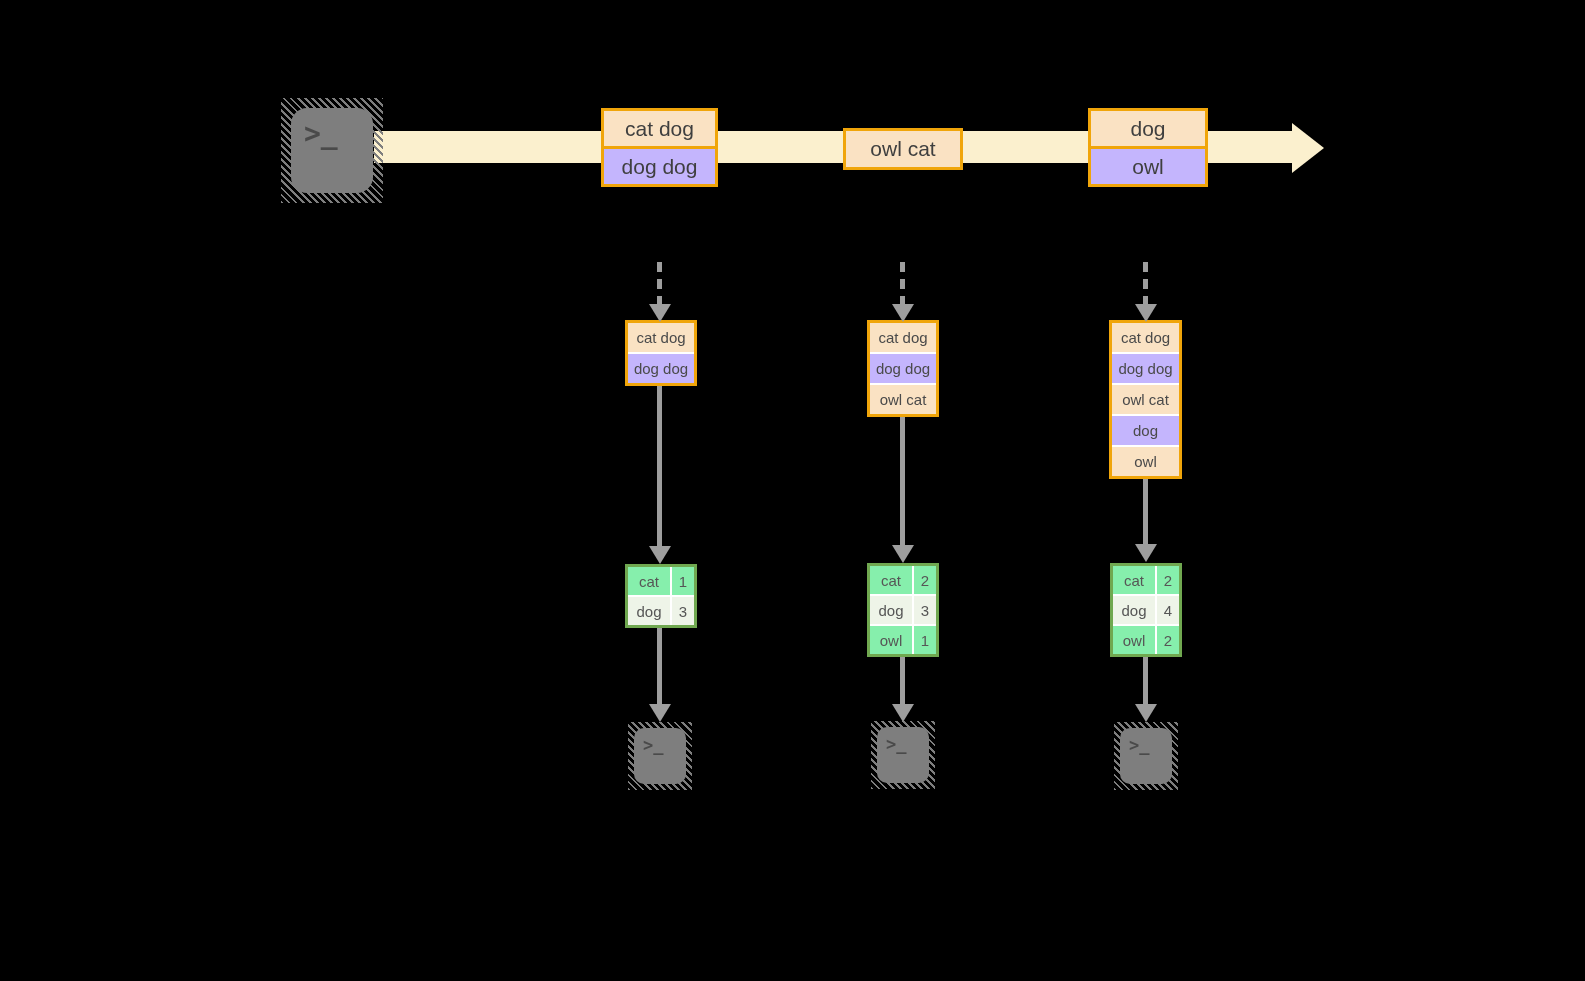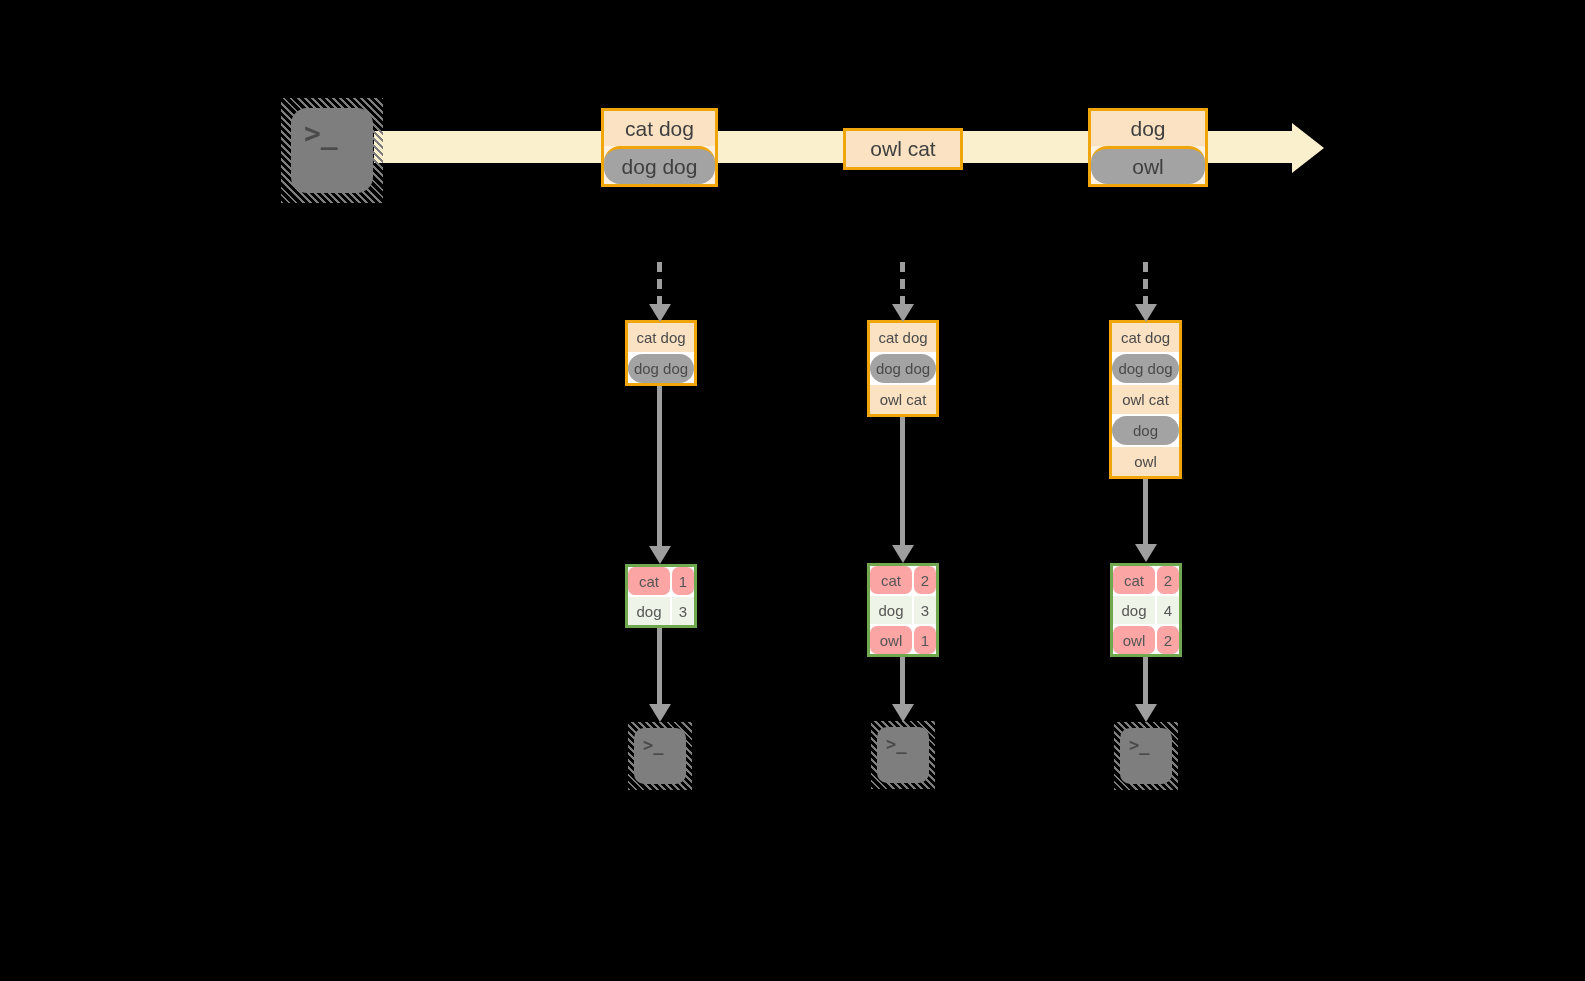--- a/index.html
+++ b/index.html
@@ -23,21 +23,21 @@
              border-top:25px solid transparent;border-bottom:25px solid transparent;
              border-left:32px solid #FBF0CE;}
 
   
   .event-box{position:absolute;border:3px solid #F0A50A;background:#FCF1E2;}
   .ecell{height:35px;display:flex;align-items:center;justify-content:center;
          font-size:21px;color:#3F3F3F;}
   .ecell.sep{border-top:3px solid #F0A50A;}
   .ecell.one{height:36px;}
   .peach{background:#FAE2C3;}
-  .cream{background:#a3a3a3;border-radius:16px;}
+  .cream{background:#c4b5fd;}
 
   
   .stack{position:absolute;border:3px solid #F0A50A;background:#fff;
          display:flex;flex-direction:column;gap:2px;z-index:2;}
   .scell{height:29px;display:flex;align-items:center;justify-content:center;
          font-size:15px;color:#4A4A4A;}
 
   
   .vline{position:absolute;width:5px;background:#9E9E9E;z-index:3;}
   .vline.dash{width:0;background:none;border-left:5px dashed #9E9E9E;}
@@ -47,21 +47,21 @@
   
   .qband{position:absolute;left:694px;top:462px;width:429px;height:44px;background:#fff;
          display:flex;align-items:center;justify-content:center;z-index:1;}
   .qband span{font-size:31px;font-weight:300;color:#141414;letter-spacing:.5px;}
 
   
   .gtable{position:absolute;border:3px solid #70A850;background:#fff;
           display:grid;grid-template-columns:1fr 22px;gap:2px;z-index:2;}
   .gcell{height:28px;display:flex;align-items:center;justify-content:center;
          font-size:15px;color:#565656;}
-  .g-dark{background:#fca5a5;border-radius:7px;}
+  .g-dark{background:#86efac;}
   .g-light{background:#EEF4E8;}
 </style>
 </head>
 <body>
 
 <div class="canvas">
 
   <div class="band"></div>
   <div class="band-head"></div>
 

